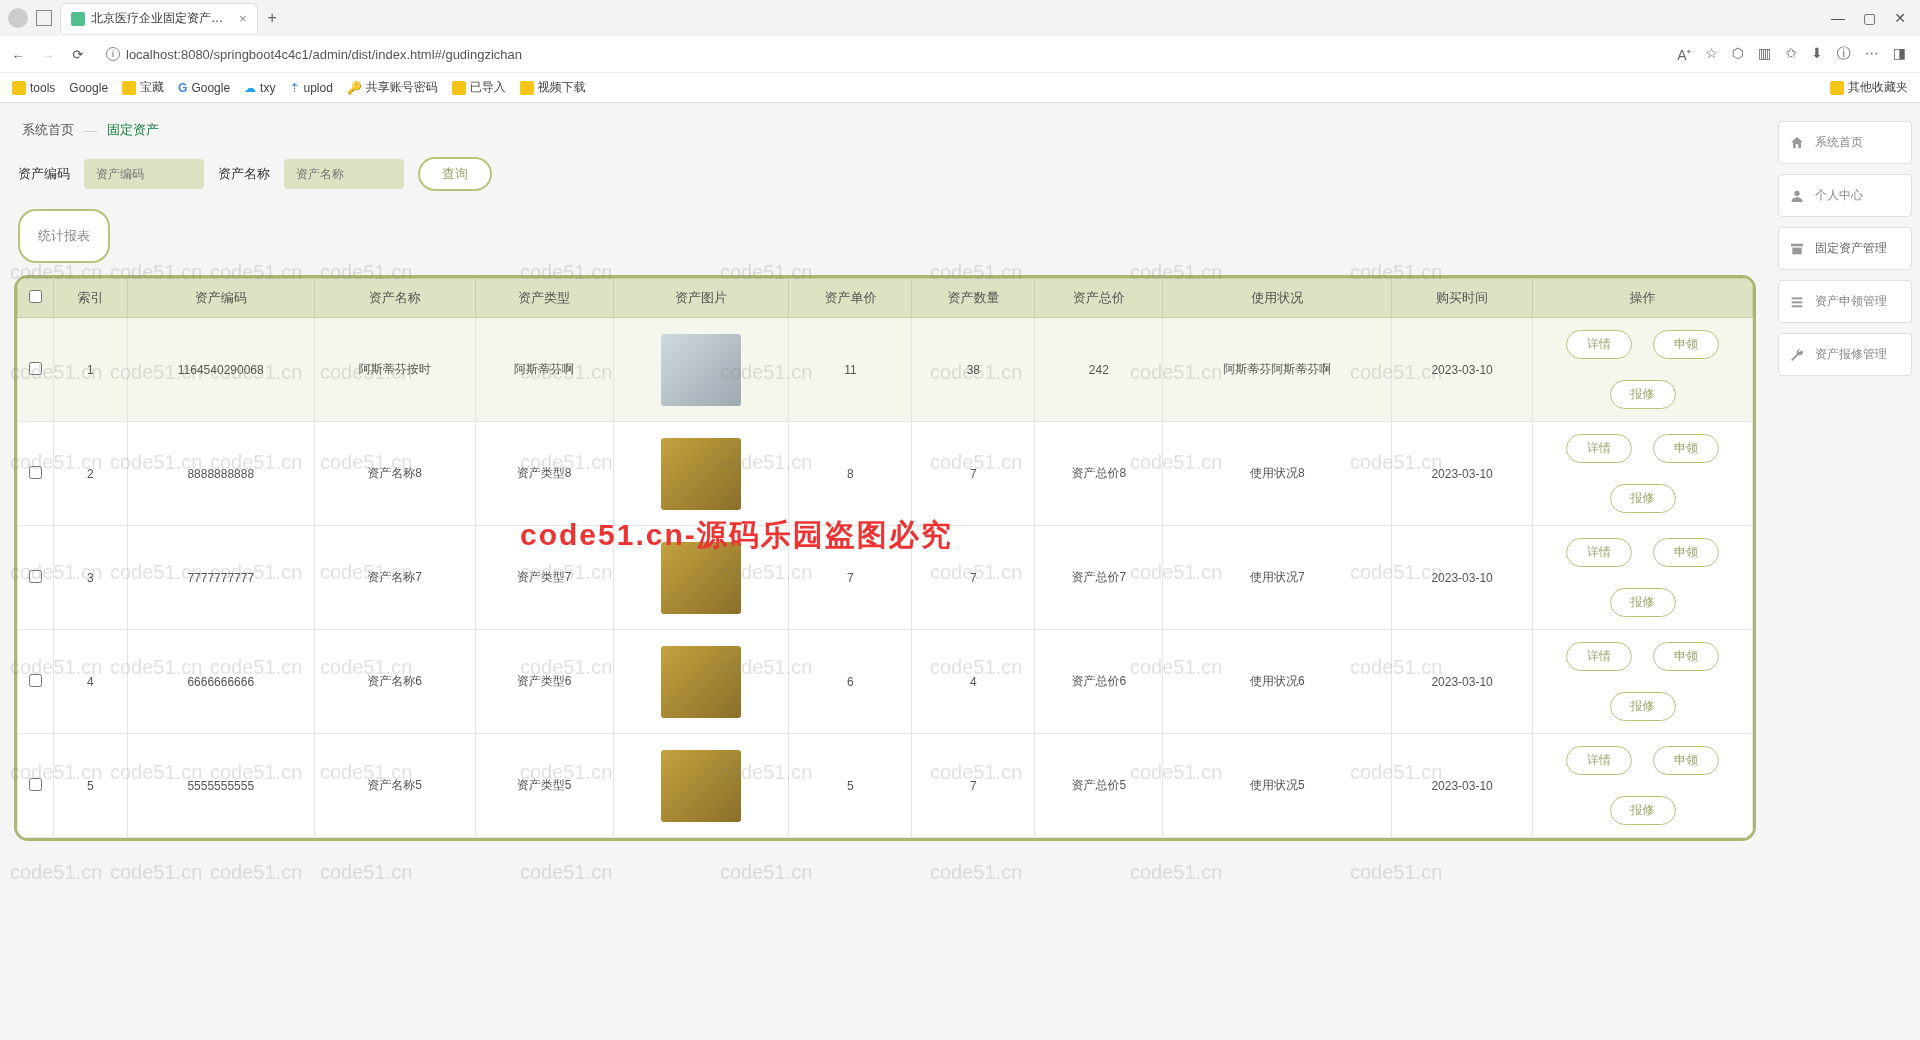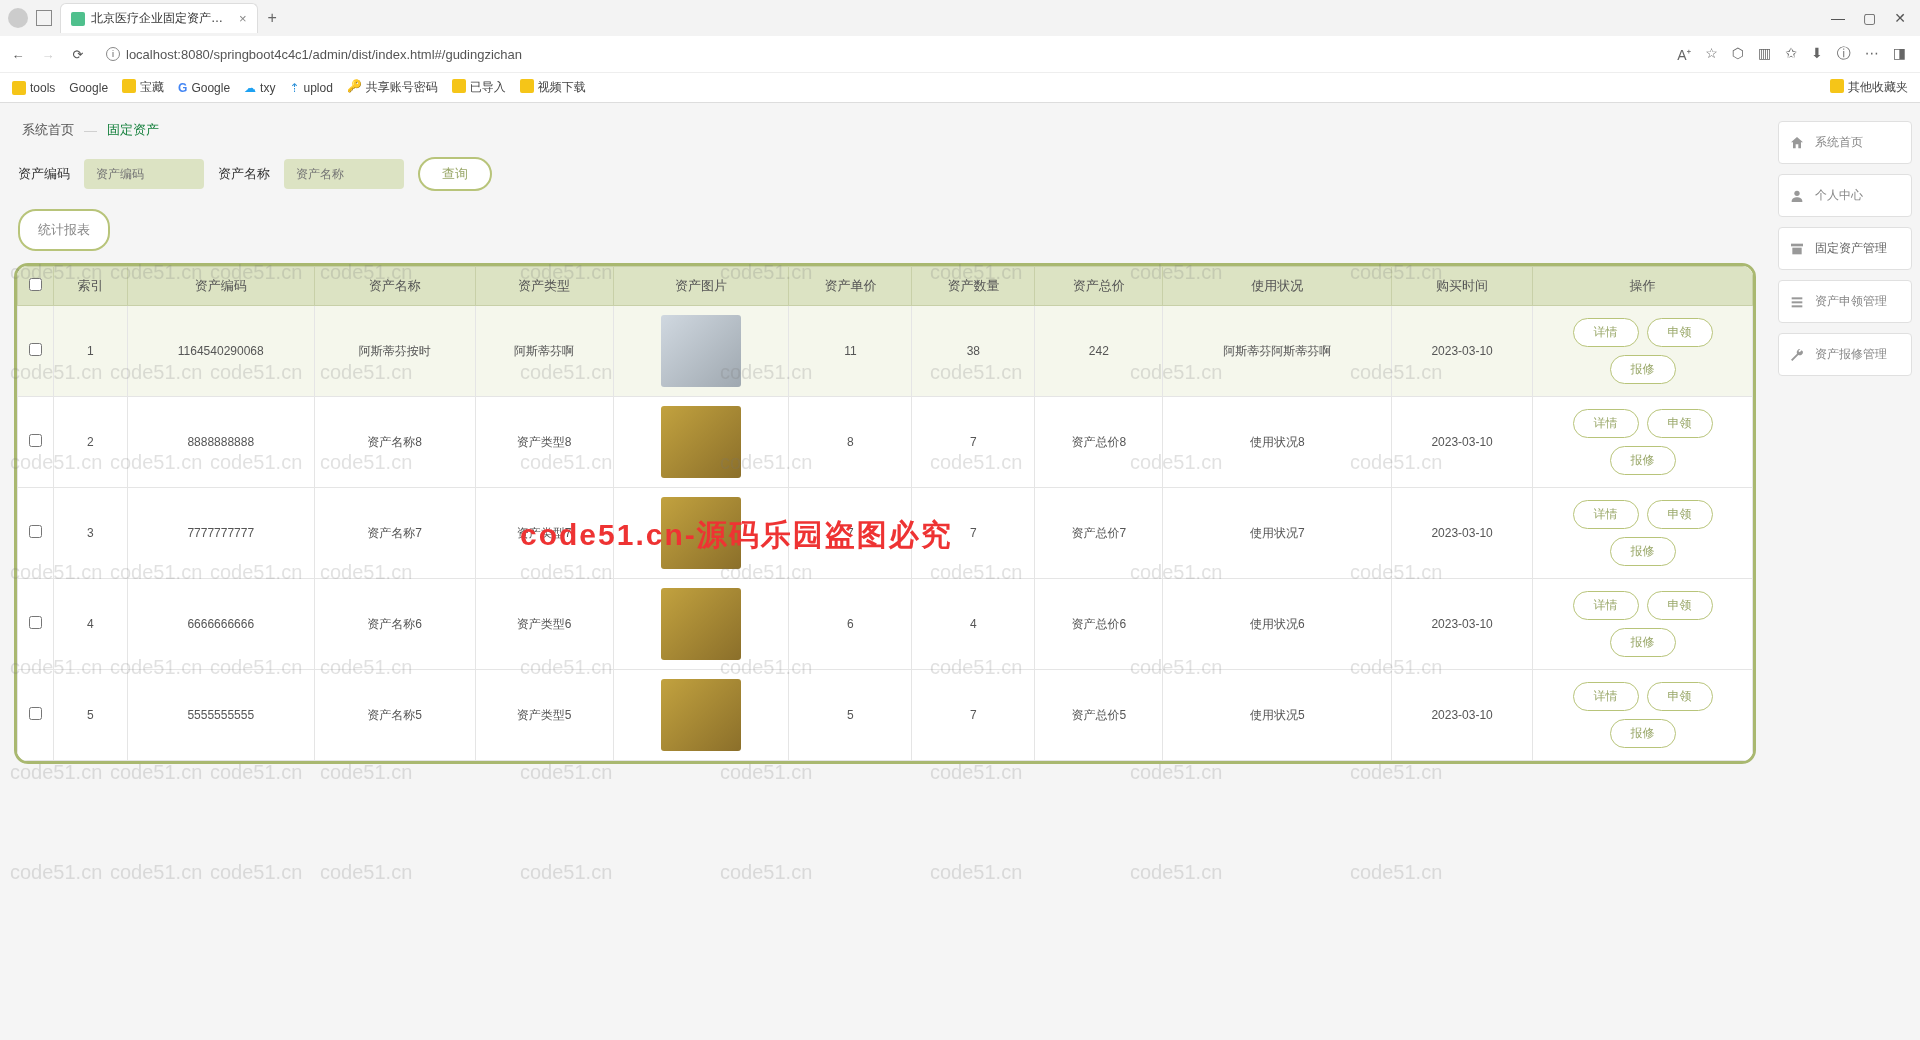--- a/index.html
+++ b/index.html
@@ -15,21 +15,21 @@
 .tab .tab-title { font-size: 12px; color: #333; overflow: hidden; text-overflow: ellipsis; white-space: nowrap; max-width: 140px; }
 .tab .close { margin-left: 8px; color: #888; cursor: pointer; }
 .titlebar .newtab { color: #666; margin-left: 6px; font-size: 16px; cursor: pointer; }
 .titlebar .win-controls { margin-left: auto; display: flex; gap: 18px; color: #555; font-size: 14px; padding: 0 6px;}
 .addrbar { height: 36px; display: flex; align-items: center; padding: 0 8px; gap: 10px; }
 .addrbar .nav-btn { width: 20px; text-align: center; color: #555; cursor: pointer; }
 .addrbar .url { flex: 1; font-size: 13px; color: #555; padding: 4px 8px; display: flex; align-items: center; gap: 6px;}
 .addrbar .url .info-icon { width:14px; height:14px; border:1px solid #888; border-radius:50%; display:inline-flex; align-items:center; justify-content:center; font-size:9px;}
 .addrbar .right-icons { display: flex; gap: 14px; color: #666; font-size: 14px; padding-right: 6px;}
 .bookmarks { height: 30px; display: flex; align-items: center; padding: 0 12px; gap: 14px; font-size: 12px; color: #444; border-top: 1px solid #eee; }
-.bookmarks .bm { display: flex; gap: 4px; cursor: pointer; }
+.bookmarks .bm { display: flex; align-items: center; gap: 4px; cursor: pointer; }
 .bookmarks .bm-icon { width: 14px; height: 14px; background: #f5c518; border-radius: 2px; }
 .bookmarks .right { margin-left: auto; }
 
 
 .app { position: relative; height: calc(1040px - 102px); }
 .header { background: #e8eed3; height: 40px; display: flex; align-items: center; padding: 0 24px; }
 .header .title { flex: 1; text-align: center; font-weight: bold; font-size: 15px; color: #333; }
 .header .user { font-size: 13px; color: #333; margin-right: 12px; }
 .header .logout { font-size: 13px; color: #333; cursor: pointer; }
 
@@ -41,32 +41,32 @@
 .side-item.active { color: #666; }
 
 .breadcrumb { padding: 10px 8px; font-size: 13px; color: #555; display:flex; gap:10px; align-items:center;}
 .breadcrumb .sep { color: #ccc; }
 .breadcrumb .cur { color: #15803d; }
 
 .search-row { display: flex; align-items: center; gap: 14px; padding: 8px 4px 14px; }
 .search-row label { font-size: 13px; color: #333; }
 .search-row input { background: #dce3c3; border: none; border-radius: 4px; padding: 8px 12px; width: 120px; font-size: 12px; color: #888; }
 .btn-query { border: 2px solid #b8c47a; background: #fff; color: #9aa86a; border-radius: 18px; padding: 6px 22px; cursor: pointer; font-size: 13px; }
-.btn-stats { border: 2px solid #b8c47a; background: #fff; color: #888; border-radius: 18px; padding: 10px 18px; cursor: pointer; font-size: 13px; margin: 4px; }
+.btn-stats { border: 2px solid #b8c47a; background: #fff; color: #888; border-radius: 18px; padding: 16px 18px; cursor: pointer; font-size: 13px; margin: 4px; }
 
 .table-wrap { border: 3px solid #a9b870; border-radius: 14px; overflow: hidden; margin-top: 8px; }
 table { width: 100%; border-collapse: collapse; background: #fff; }
 thead th { background: #dce3c3; color: #555; font-weight: normal; font-size: 13px; padding: 10px 6px; border: 1px solid #c8d0a8; }
 tbody td { border: 1px solid #e5e5e5; text-align: center; font-size: 12px; color: #555; padding: 8px 6px; vertical-align: middle; }
 tbody tr:first-child td { background: #f5f7ec; }
 .chk { width: 13px; height: 13px; }
 .img-cell { width: 80px; height: 72px; background: linear-gradient(135deg,#c2a23f,#8b6f2a); margin: 0 auto; border-radius: 3px; display:flex; align-items:center; justify-content:center; color:#fff; font-size:10px;}
 .img-cell.tech { background: linear-gradient(135deg,#d0d8e0,#9fa8b0); }
 
-.op-btns { display: flex; flex-wrap: wrap; gap: 8px; justify-content: center; padding: 4px; }
+.op-btns { display: flex; flex-wrap: wrap; gap: 21px; justify-content: center; padding: 4px; }
 .op-btn { border: 1.5px solid #b8c47a; background: #fff; color: #9aa86a; border-radius: 16px; padding: 5px 20px; cursor: pointer; font-size: 12px; }
 
 .watermark-overlay { position: absolute; inset: 0; pointer-events: none; }
 .wm { position: absolute; color: rgba(120,120,120,0.22); font-size: 20px; font-family: sans-serif; }
 .wm-big { position: absolute; color: #e33; font-size: 30px; font-weight: bold; left: 520px; top: 404px; letter-spacing: 2px;}
 
 svg { display: block; }
 </style>
 </head>
 <body>

